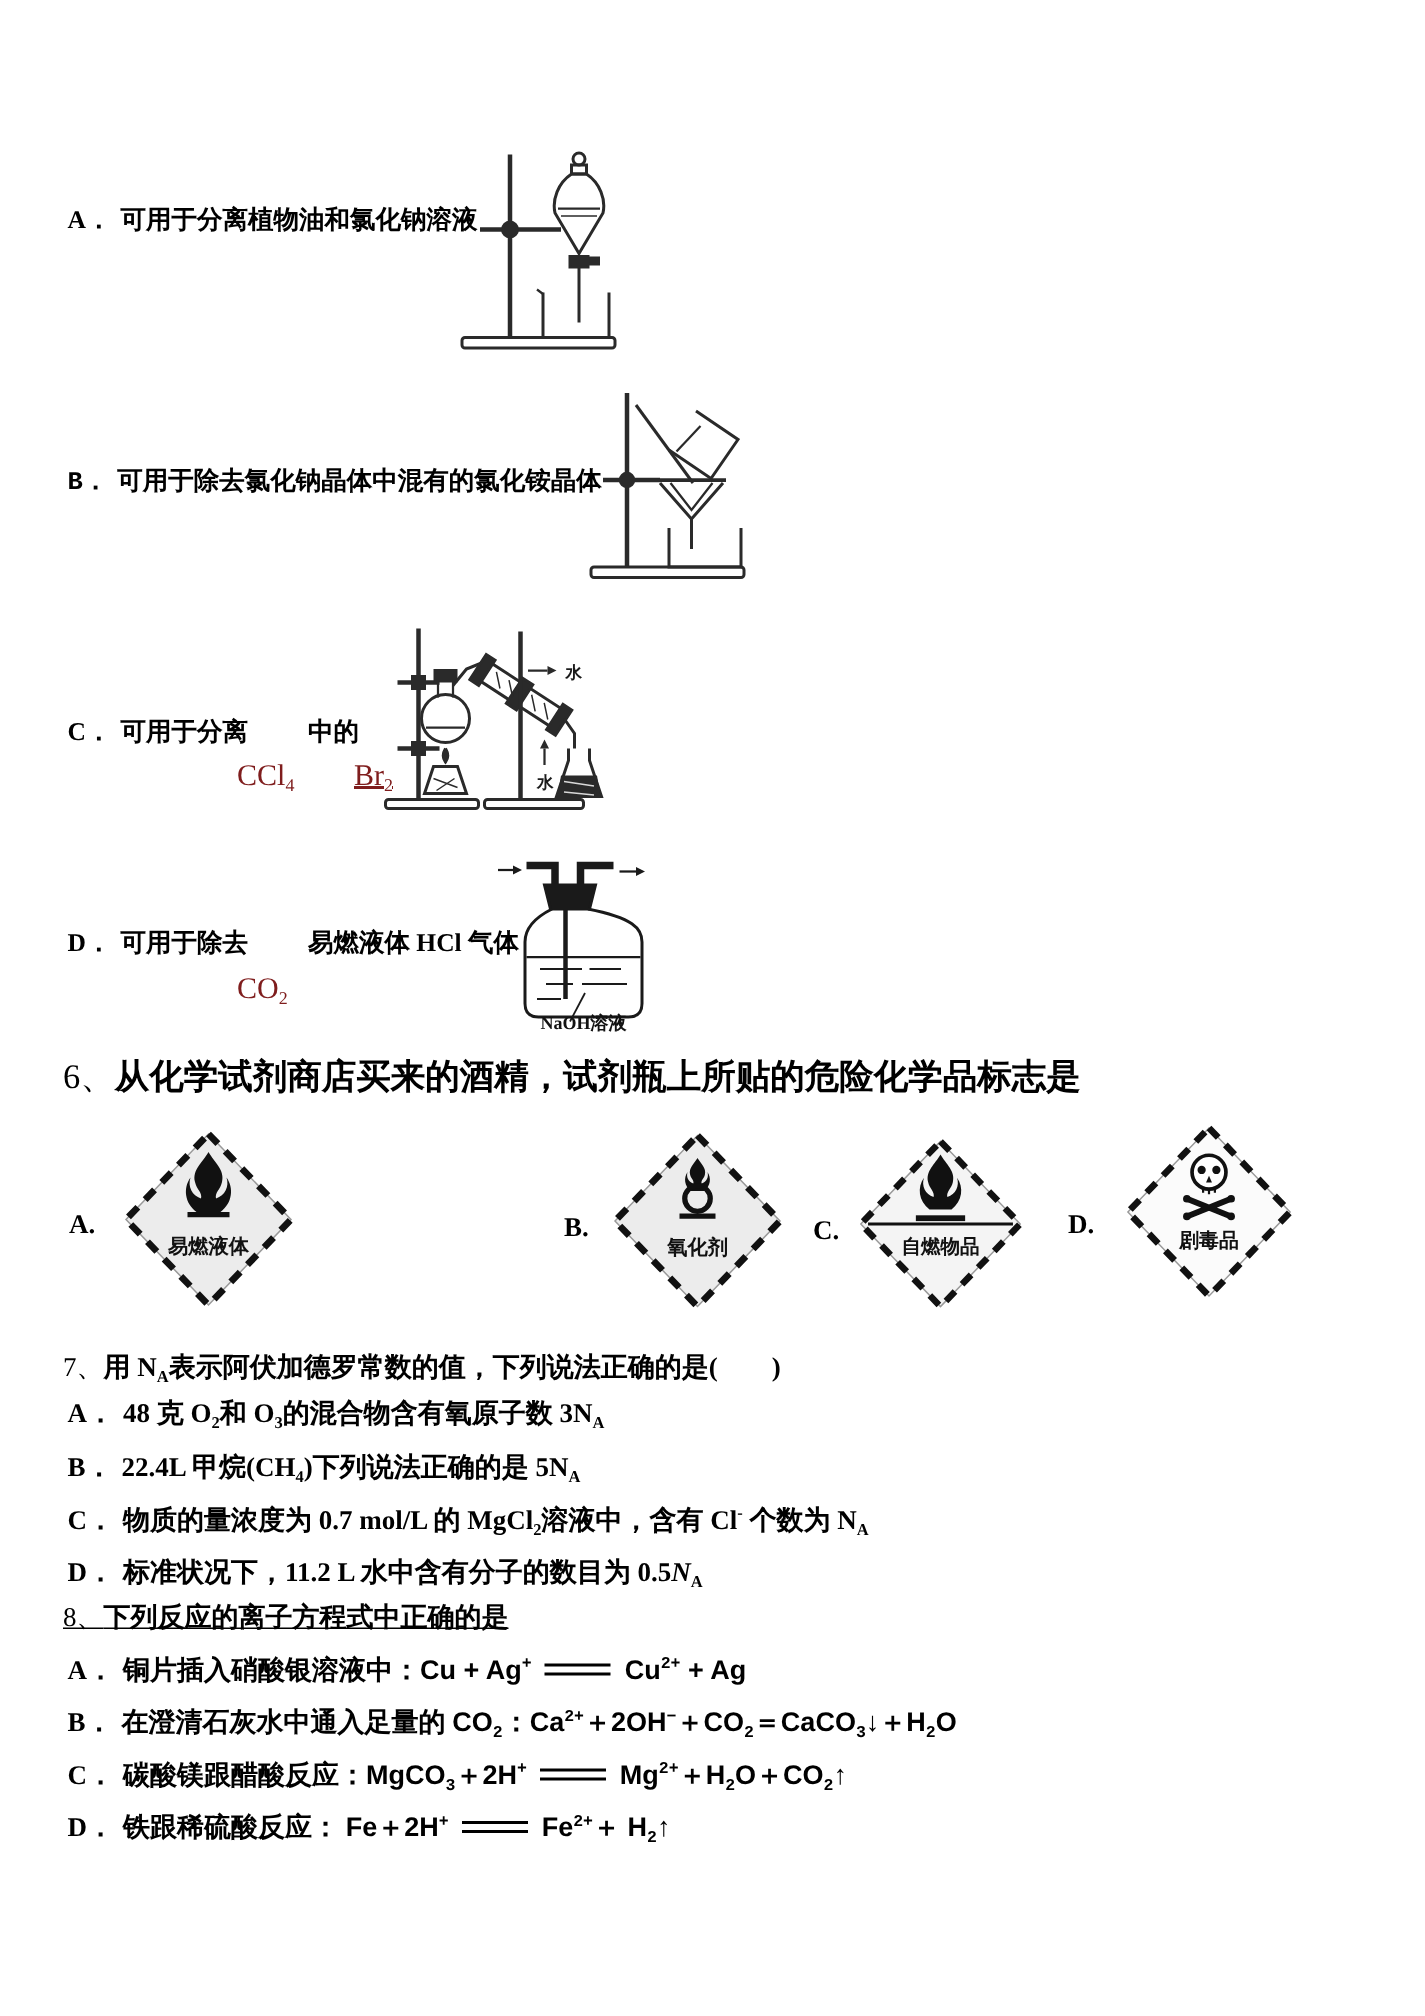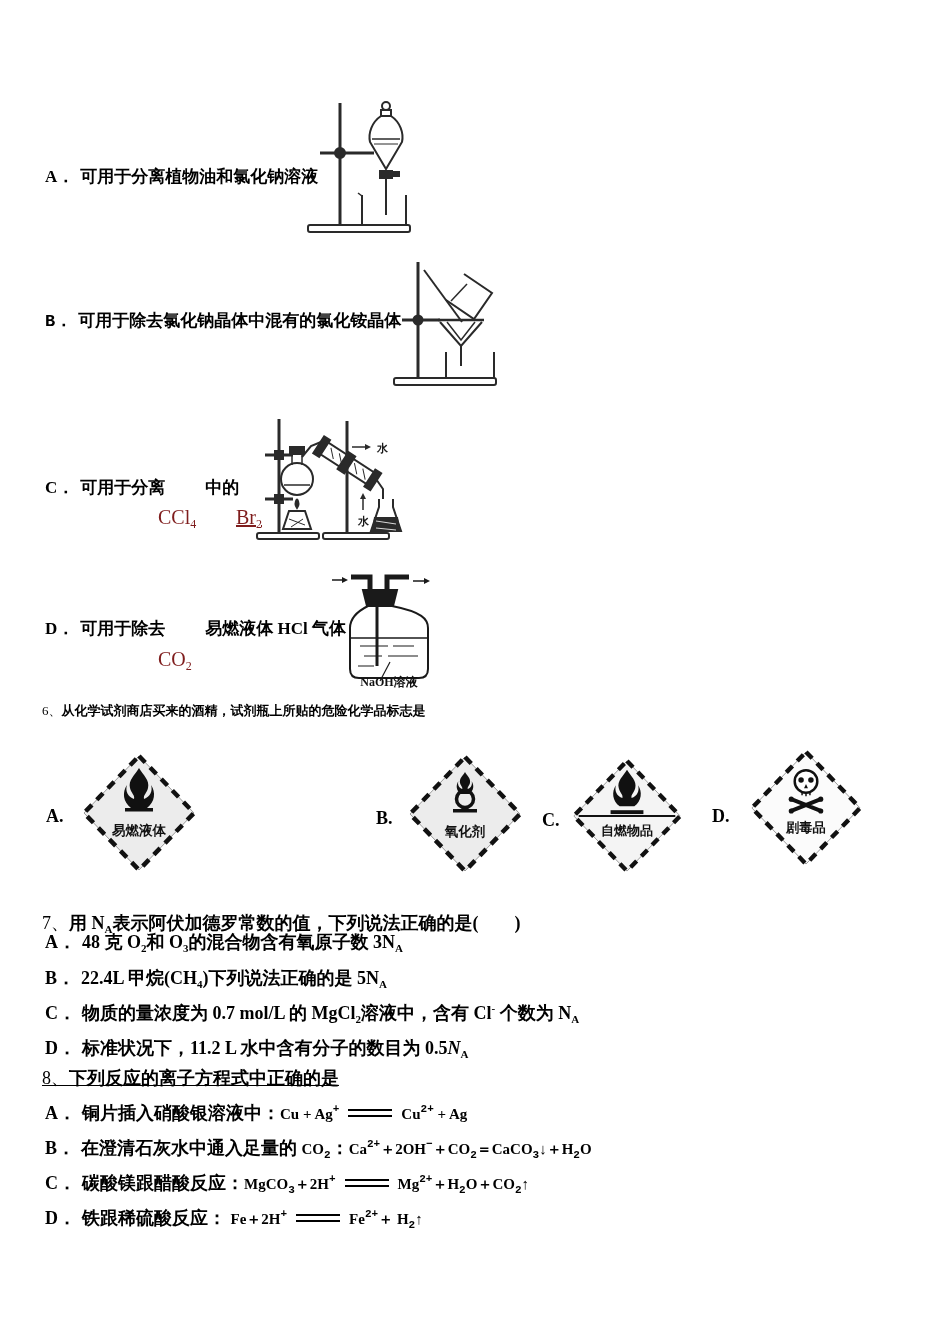--- a/index.html
+++ b/index.html
@@ -5,45 +5,45 @@
   * { margin:0; padding:0; box-sizing:border-box; }
   html,body { background:#fff; }
   body {
     width:950px; height:1344px; position:relative;
     font-family:"Liberation Serif","DejaVu Serif",serif;
     color:#000; overflow:hidden;
   }
   .abs { position:absolute; }
   .line { font-size:18px; font-weight:bold; white-space:nowrap; color:#000; }
   .line17 { font-size:17px; }
-  .line19 { font-size:13px;text-align:right; }
+  .line19 { font-size:23px;text-align:right; }
   .qnum { font-weight:normal; }
   .optletter { font-weight:bold; margin-right:6px; }
   .formula { font-weight:normal; font-size:20px; color:#7f1d1d; white-space:nowrap; }
   .formula .r-sub { font-size:12px; }
   
   .r-sub { font-size:11px; vertical-align:-4px; }
   .r-sup { font-size:11px; vertical-align:7px; }
   .r-i   { font-style:italic; }
   .r-gap { display:inline-block; width:40px; }
-  .r-m    { font-family:Liberation Serif, serif; font-weight:bold; font-size:15px; }
+  .r-m    { font-family:Liberation Sans, sans-serif; font-weight:bold; font-size:18px; }
   .r-msub { font-family:"Liberation Mono","DejaVu Sans Mono",monospace; font-weight:bold; font-size:11px; vertical-align:-4px; }
   .r-msup { font-family:"Liberation Mono","DejaVu Sans Mono",monospace; font-weight:bold; font-size:11px; vertical-align:7px; }
   .r-dbl {
     display:inline-block; width:44px; height:8px;
     border-top:2px solid #000; border-bottom:2px solid #000;
     margin:0 9px; vertical-align:2px;
   }
   svg { display:block; }
   .hz-label { font-size:18px; font-weight:bold; }
 </style>
 </head>
 <body>
 
-<div class="abs line line17" style="left:45px; top:165px;">
+<div class="abs line line17" style="left:45px; top:135px;">
   <span class="optletter">A．</span><span>可用于分离植物油和氯化钠溶液</span>
 </div>
 <svg class="abs" style="left:300px; top:95px;" width="120" height="142" viewBox="0 0 120 142">
   <g stroke="#2a2a2a" fill="none" stroke-width="2">
     <rect x="8" y="130" width="102" height="7" rx="2"></rect>
     <line x1="40" y1="8" x2="40" y2="130" stroke-width="3"></line>
     <line x1="20" y1="58" x2="74" y2="58" stroke-width="3"></line>
     <circle cx="40" cy="58" r="5" fill="#2a2a2a"></circle>
     <g>
       <circle cx="86" cy="11" r="4"></circle>
@@ -218,21 +218,21 @@
     <path d="M55 44 v4 M59 45 v4 M63 44 v4" stroke="#111" stroke-width="1.5"></path>
     <path d="M44 52 L74 64 M74 52 L44 64" stroke="#111" stroke-width="4" stroke-linecap="round"></path>
     <circle cx="44" cy="52" r="2.6" fill="#111"></circle>
       <circle cx="74" cy="64" r="2.6" fill="#111"></circle>
     <circle cx="74" cy="52" r="2.6" fill="#111"></circle>
       <circle cx="44" cy="64" r="2.6" fill="#111"></circle>
   </g>
   <text x="59" y="85" text-anchor="middle" font-size="13.5" font-weight="bold" fill="#111">剧毒品</text>
 </svg>
 
-<div class="abs line" style="left:42px; top:899px;margin-top:12px;">
+<div class="abs line" style="left:42px; top:899px;">
   <span class="qnum">7、</span><span><span>用 N</span><span class="r-sub">A</span><span>表示阿伏加德罗常数的值，下列说法正确的是(　　)</span></span>
 </div>
 <div class="abs line" style="left:45px; top:930px;">
   <span class="optletter">A．</span><span><span>48 克 O</span><span class="r-sub">2</span><span>和 O</span><span class="r-sub">3</span><span>的混合物含有氧原子数 3N</span><span class="r-sub">A</span></span>
 </div>
 <div class="abs line" style="left:45px; top:966px;">
   <span class="optletter">B．</span><span><span>22.4L 甲烷(CH</span><span class="r-sub">4</span><span>)下列说法正确的是 5N</span><span class="r-sub">A</span></span>
 </div>
 <div class="abs line" style="left:45px; top:1001px;">
   <span class="optletter">C．</span><span><span>物质的量浓度为 0.7 mol/L 的 MgCl</span><span class="r-sub">2</span><span>溶液中，含有 Cl</span><span class="r-sup">-</span><span> 个数为 N</span><span class="r-sub">A</span></span>

